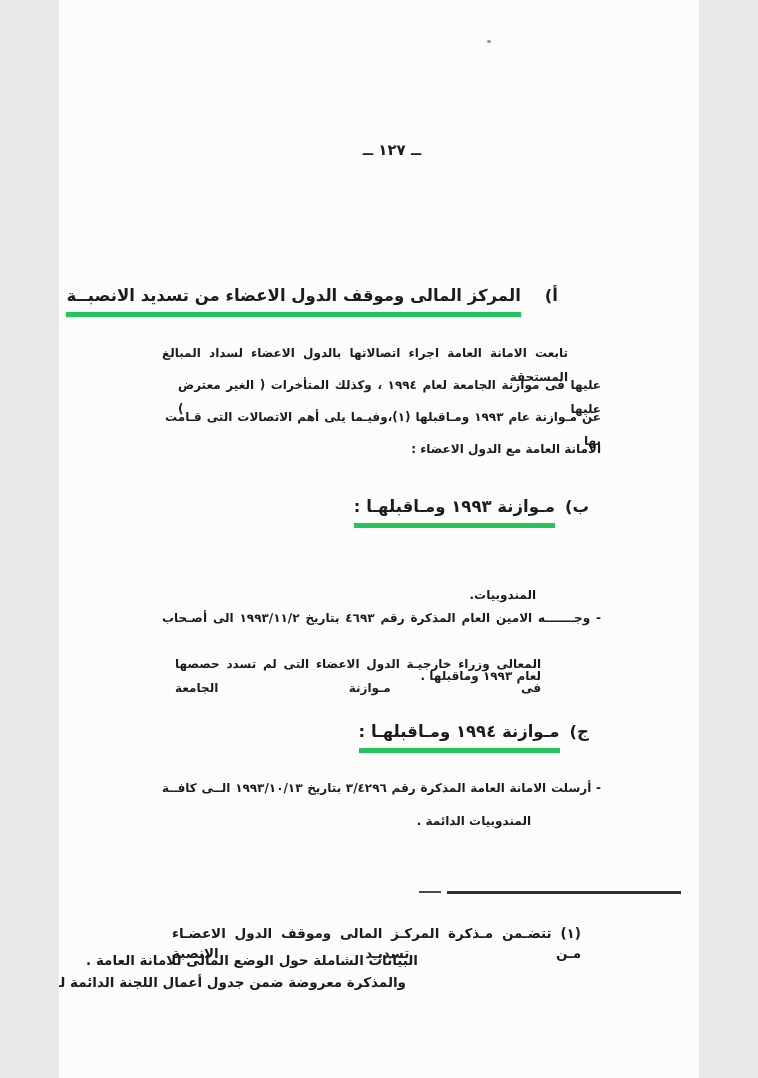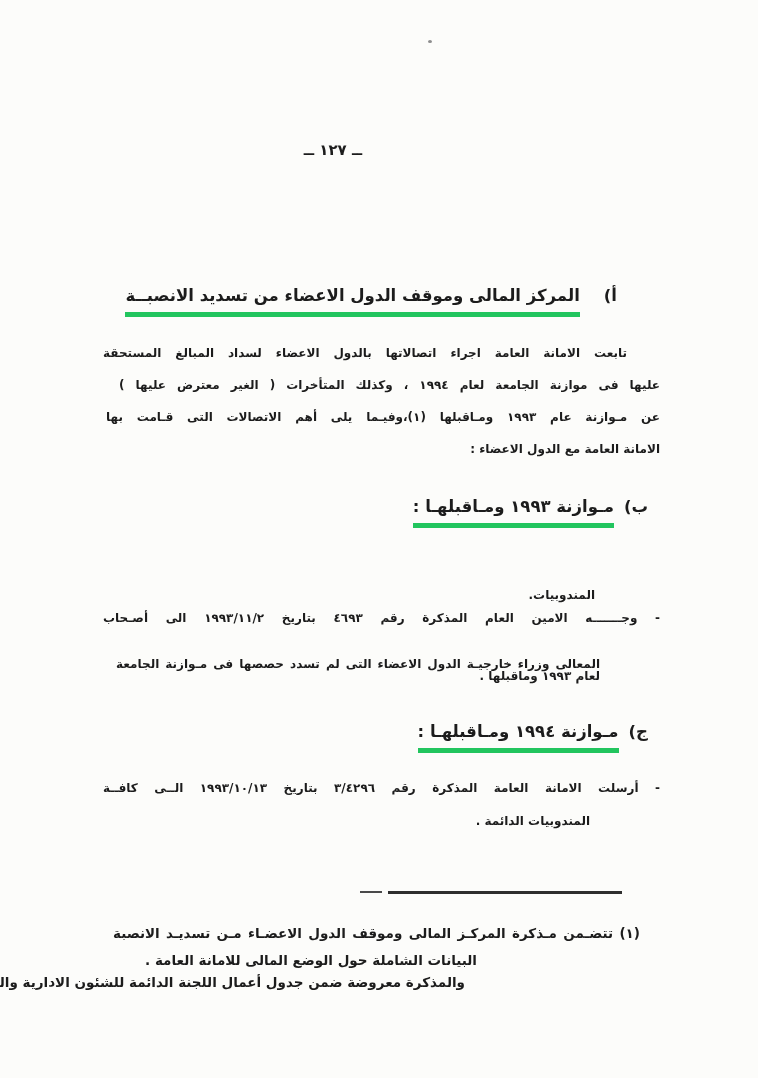--- a/index.html
+++ b/index.html
@@ -1,18 +1,18 @@
 <!DOCTYPE html>
 <html lang="ar" dir="rtl"><head>
 <meta charset="utf-8">
 <style>
   html,body{margin:0;padding:0;background:#e8e8e6;}
   .page{
     position:relative;
-    width:758px;height:1078px;
+    width:640px;height:1078px;
     margin:0 auto;
     background:#fcfcfa;
     font-family:"DejaVu Sans", sans-serif;
     color:#1c1c1c;
     direction:rtl;
     overflow:hidden;
   }
   .ln{
     position:absolute;
     font-weight:700;

